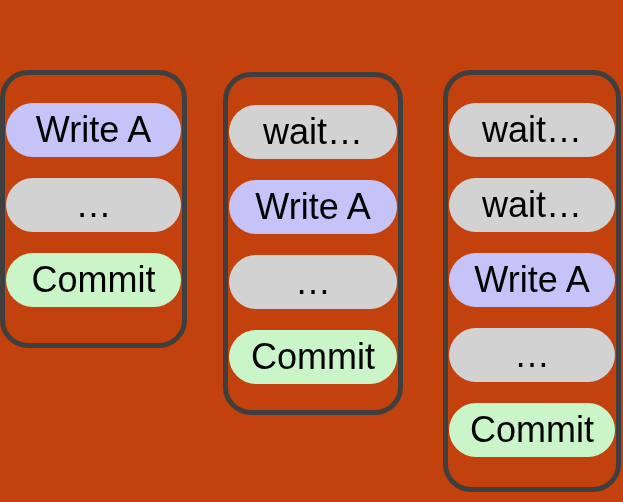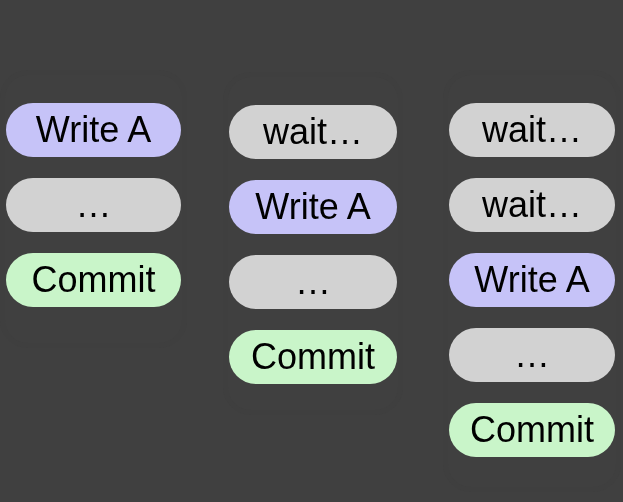--- a/index.html
+++ b/index.html
@@ -4,21 +4,21 @@
 <style>
   html, body {
     margin: 0;
     padding: 0;
     background: #000000;
   }
   .canvas {
     position: relative;
     width: 623px;
     height: 502px;
-    background: #404040;
+    background: #c2410c;
     overflow: hidden;
     font-family: "Liberation Sans", sans-serif;
     text-align: right;
   }
   .column {
     position: absolute;
     box-sizing: border-box;
     border: 5px solid #3f3f3f;
     border-radius: 28px;
     background: transparent;

